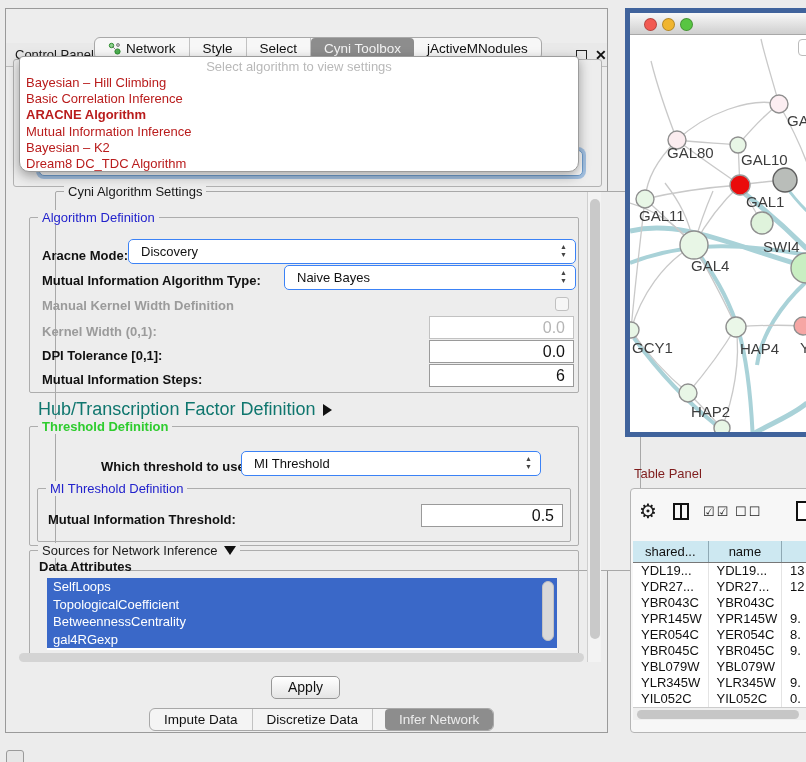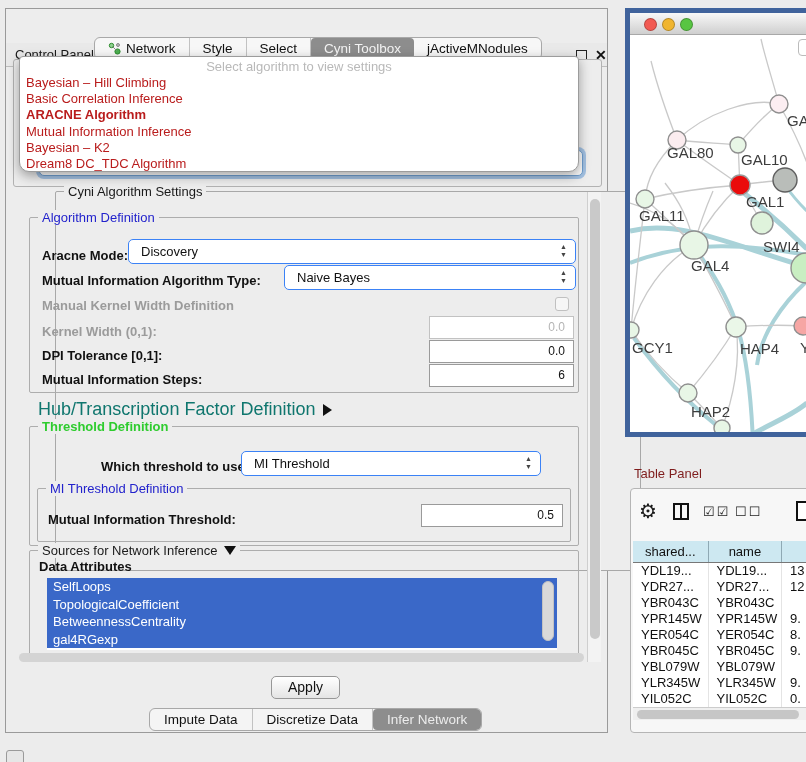--- a/index.html
+++ b/index.html
@@ -55,21 +55,21 @@
   #settings-box { position:absolute; left:9px; top:182px; width:586px; height:380px;
     border:1px solid #a8a8a8; background:#ededed;margin-left:40px; }
 
   .lbl { position:absolute; font-size:13px; font-weight:bold; color:#111; white-space:nowrap; }
   .lbl.dis { color:#9b9b9b; }
   .combo { position:absolute; background:#fff; border:1px solid #3b82f6; border-radius:5px;
     font-size:13px; color:#111; line-height:23px; padding-left:12px; }
   .combo .stepper { position:absolute; right:8px; top:3px; font-size:7px; line-height:8px;
     color:#444; text-align:center; }
   .field { position:absolute; background:#fff; border:1px solid #9a9a9a;
-    font-size:12px; color:#111; line-height:21px; text-align:right; padding-right:8px; }
+    font-size:16px; color:#111; line-height:21px; text-align:right; padding-right:8px; }
   .field.dis { color:#b5b5b5; border-color:#c2c2c2; }
   .checkbox { position:absolute; width:14px; height:14px; background:#f6f6f6;
     border:1px solid #c0c0c0; border-radius:3px; }
 
   #hub-row { position:absolute; left:32px; top:390px; font-size:18px; color:#0f766e; white-space:nowrap; }
   .tri-right { display:inline-block; width:0; height:0; border-left:9px solid #111;
     border-top:6px solid transparent; border-bottom:6px solid transparent; margin-left:8px; vertical-align:-1px; }
   .tri-down { display:inline-block; width:0; height:0; border-top:9px solid #111;
     border-left:6px solid transparent; border-right:6px solid transparent; margin-left:6px; }
 
@@ -89,21 +89,21 @@
     background:#d4d4d4; border-radius:5px; }
 
   #apply-btn { position:absolute; left:265px; top:667px; width:69px; height:23px;
     background:linear-gradient(#ffffff,#e4e4e4); border:1px solid #979797; border-radius:5px;
     font-size:14px; color:#111; text-align:center; line-height:21px; }
 
   #bottom-tabs { position:absolute; top:699px; left:143px; height:23px; display:flex;
     background:#f4f4f4; border:1px solid #a8a8a8; border-radius:6px; overflow:hidden; }
   .btab { padding:0 14px; line-height:21px; font-size:13.5px; color:#111; white-space:nowrap;
     border-right:1px solid #c2c2c2; }
-  .btab:last-child { border-right:none; }
+  .btab:last-child { border-right:none;margin-left:12px; }
   .btab.selected { background:#8d8d8d; color:#ececec; border-radius:4px; }
 
   
   #network-window { position:absolute; left:625px; top:8px; width:200px; height:429px;
     border:5px solid #40639c; background:#fff; }
   #nw-titlebar { position:absolute; left:0; top:0; width:100%; height:22px;
     background:linear-gradient(#f8f8f8,#cfcfcf); border-bottom:1px solid #a8a8a8; }
   .traffic { position:absolute; top:5px; width:13px; height:13px; border-radius:50%; }
   #nw-canvas { position:absolute; left:0; top:22px; width:100%; height:397px; background:#fff; overflow:hidden; }
   #nw-svg { position:absolute; left:0; top:0; }

